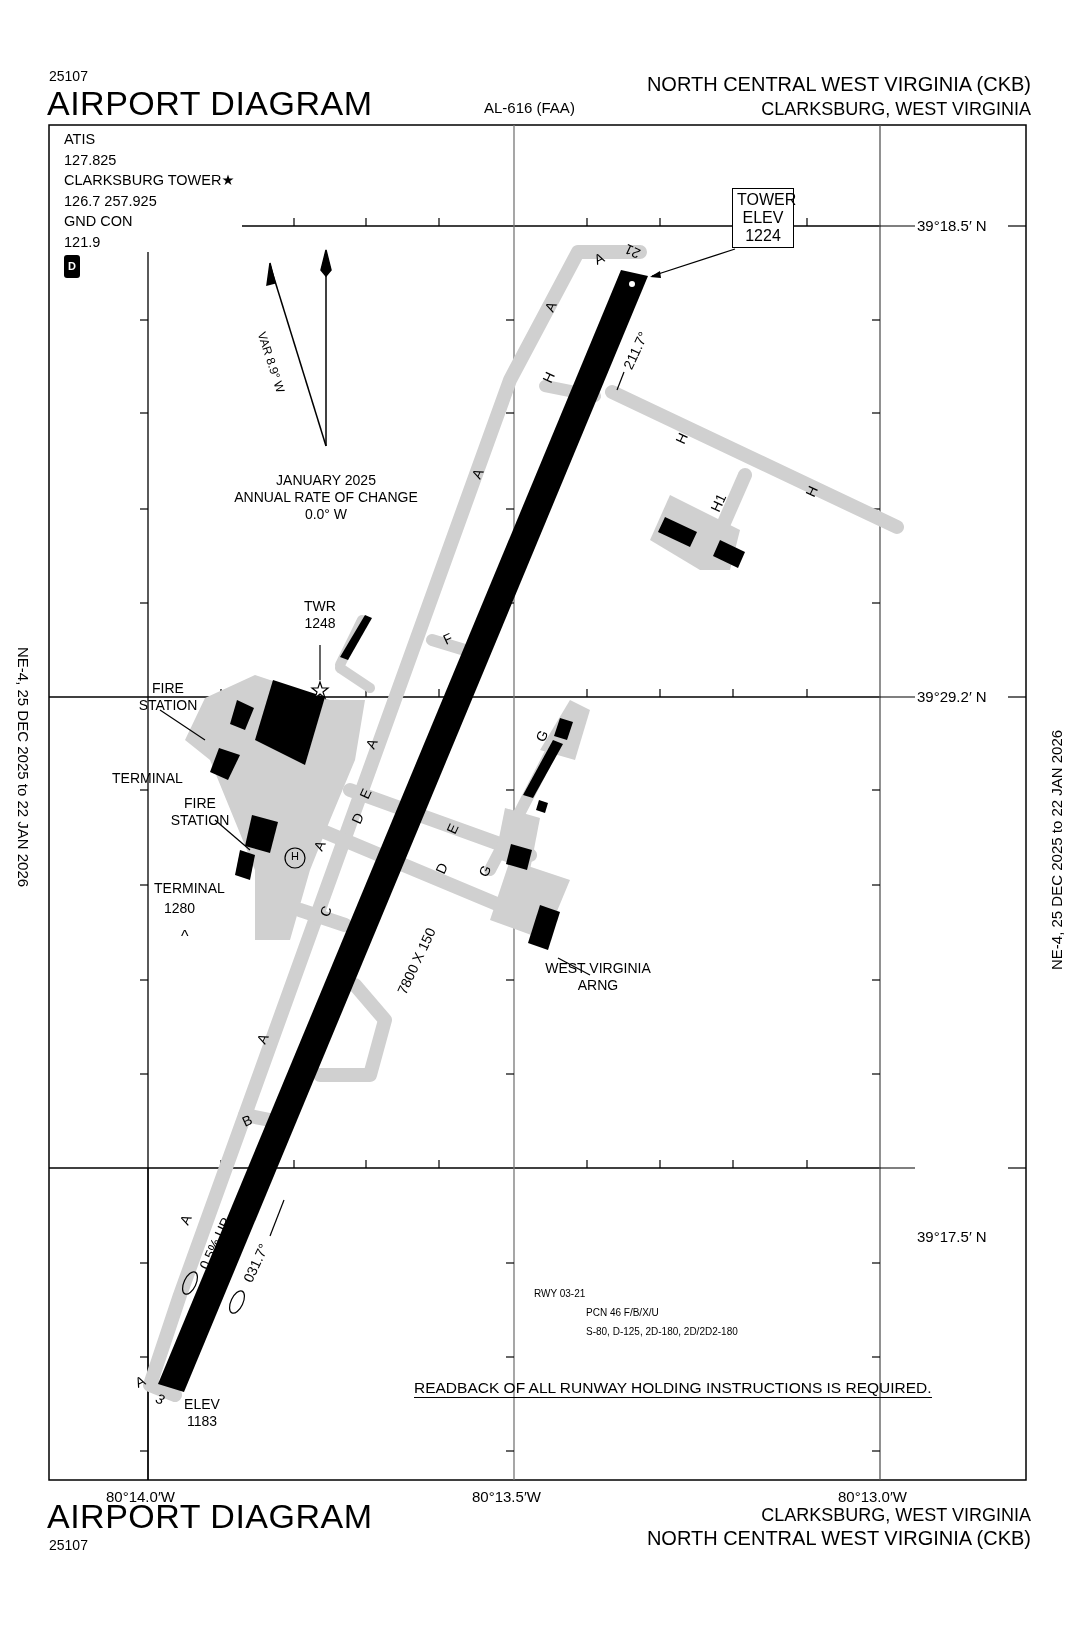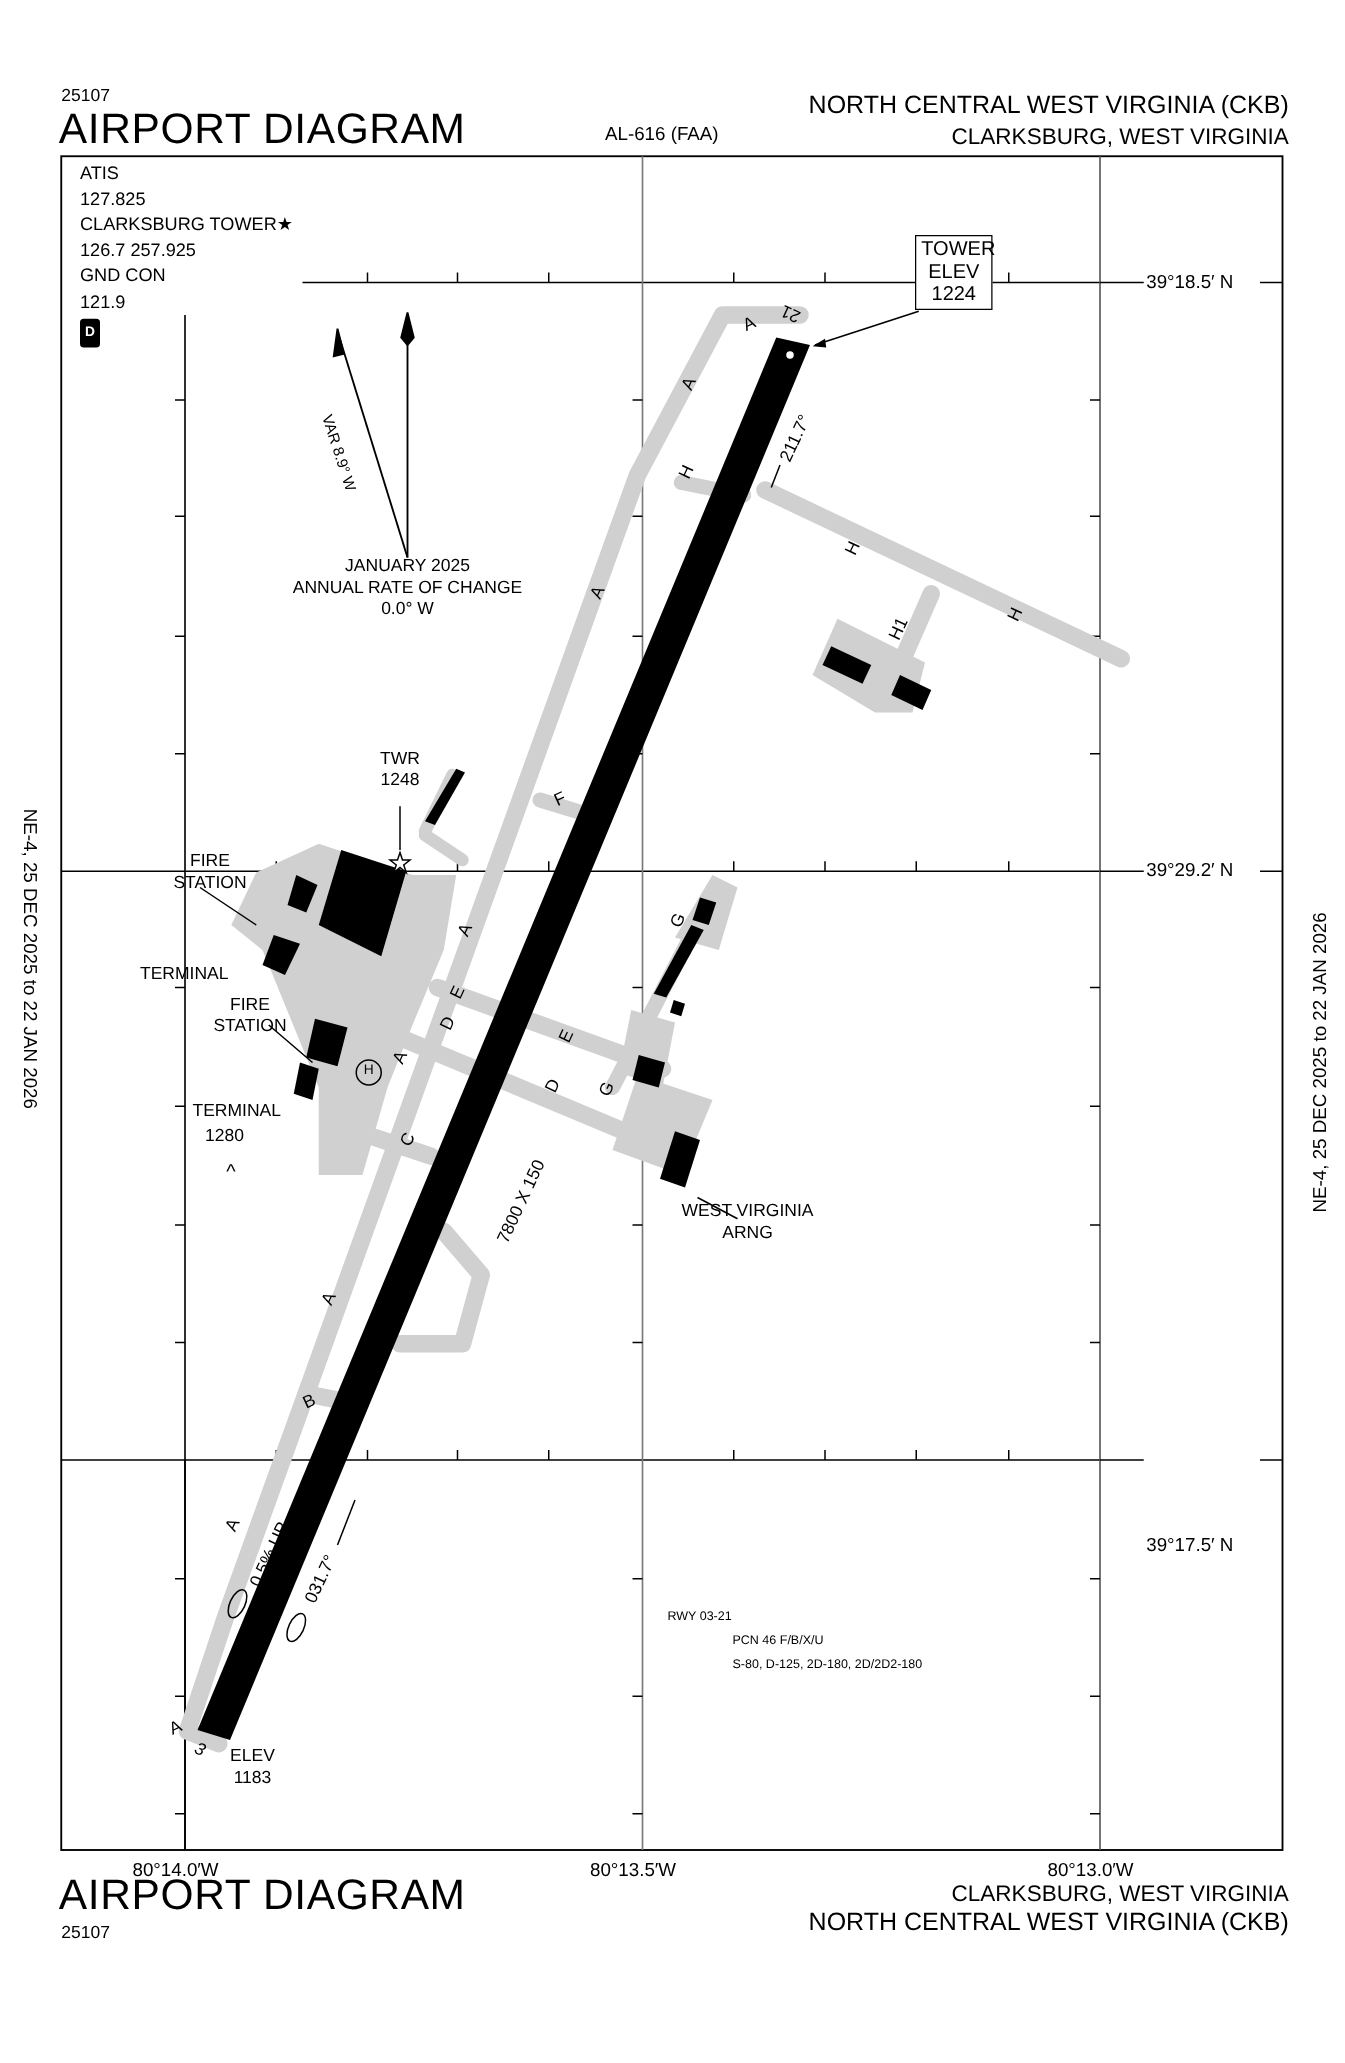--- a/index.html
+++ b/index.html
@@ -239,21 +239,21 @@
   <div>ATIS</div>
   <div>127.825</div>
   <div>CLARKSBURG TOWER★</div>
   <div>126.7  257.925</div>
   <div>GND CON</div>
   <div>121.9</div>
   <span class="d-badge">D</span>
 </div>
 
 <div class="abs" style="left:268px; top:330px; font-size:12px; transform:rotate(72deg); transform-origin:left top;">VAR 8.9° W</div>
-<div class="abs lbl" style="left:210px; top:444px; width:232px;">
+<div class="abs lbl" style="left:210px; top:472px; width:232px;">
   <div>JANUARY 2025</div>
   <div>ANNUAL RATE OF CHANGE</div>
   <div>0.0° W</div>
 </div>
 
 <div class="abs field-elev">
   <div>TOWER</div>
   <div>ELEV</div>
   <div>1224</div>
 </div>
@@ -294,18 +294,19 @@
   <div>ARNG</div>
 </div>
 
 <div class="abs rwy-info">
   <div>RWY 03-21</div>
   <div class="ind">PCN 46 F/B/X/U</div>
   <div class="ind">S-80, D-125, 2D-180, 2D/2D2-180</div>
 </div>
 
 <div class="abs caution">
+  <div style="padding-left:86px;"><span class="u">READBACK OF ALL RUNWAY HOLDING INSTRUCTIONS IS REQUIRED.</span></div>
 </div>
 
 <div class="abs title-big-bottom">AIRPORT DIAGRAM</div>
 <div class="abs chart-num-bottom">25107</div>
 <div class="abs city-bottom">CLARKSBURG, WEST VIRGINIA</div>
 <div class="abs airport-name-bottom">NORTH CENTRAL WEST VIRGINIA (CKB)</div>
 
 </body></html>

